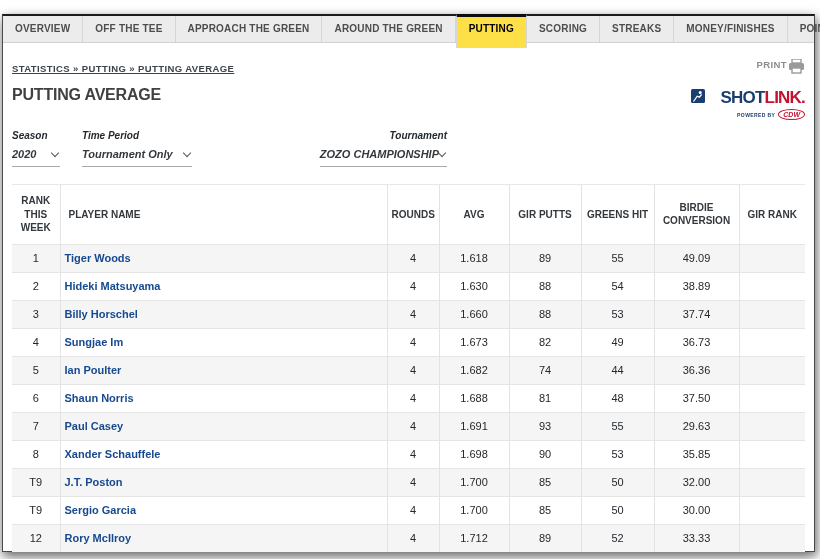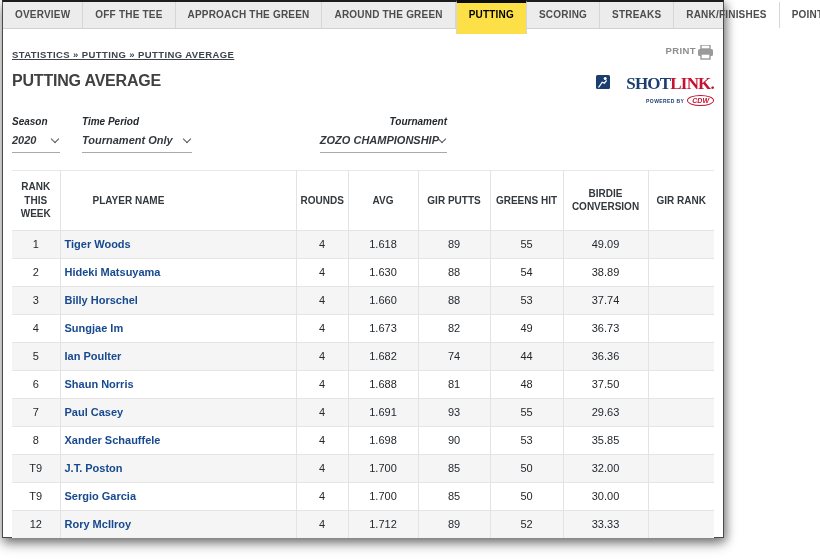--- a/index.html
+++ b/index.html
@@ -1,19 +1,19 @@
 <!DOCTYPE html>
 <html><head>
 <meta charset="utf-8">
 <style>
   * { margin:0; padding:0; box-sizing:border-box; }
   html,body { width:820px; height:559px; background:#fff; font-family:"Liberation Sans", sans-serif; overflow:hidden; }
 
   .card {
-    position:absolute; left:2px; top:0; width:722px; height:538px;
+    position:absolute; left:2px; top:14px; width:813px; height:538px;
     background:#fff; border:1px solid #4a4a4a; border-top:2px solid #1c1c1c;
     box-shadow: 0 5px 12px rgba(0,0,0,.45), 3px 3px 8px rgba(0,0,0,.25);
   }
 
   
   .tabbar { display:flex; background:#ececec; height:27px; border-bottom:1px solid #d2d2d2; }
   .tab {
     padding:0 12px; line-height:26px; font-size:10px; font-weight:700; color:#4d4d4d;
     letter-spacing:.2px; border-right:1px solid #d6d6d6; white-space:nowrap; cursor:pointer;
   }
@@ -29,21 +29,21 @@
   .crumb-row { display:flex; justify-content:space-between; align-items:center; margin-top:16px; }
   .breadcrumb { font-size:9.5px; font-weight:700; color:#3c434b; letter-spacing:.4px;text-decoration:underline; }
   .print-btn { display:flex; gap:1px; cursor:pointer; }
   .print-label { font-size:9.5px; font-weight:700; color:#8d8d8d; letter-spacing:.4px; }
 
   .title-row { display:flex; justify-content:space-between; align-items:flex-start; margin-top:8px; }
   .page-title { font-size:16px; font-weight:800; color:#404040; letter-spacing:-0.2px; }
 
   
   .shotlink { display:flex; flex-direction:column; align-items:flex-end; margin-top:2px; }
-  .shotlink-row { display:flex; align-items:center; gap:16px;font-family:Liberation Serif, serif; }
+  .shotlink-row { display:flex; align-items:center; gap:16px; }
   .shotlink-word { font-size:17px; font-weight:800; letter-spacing:-0.8px; }
   .shot { color:#1b3e70; } .link { color:#c41230; } .dot { color:#c41230; }
   .powered { display:flex; align-items:center; gap:3px; margin-top:1px; }
   .powered-by { font-size:5px; font-weight:700; color:#1b3e70; letter-spacing:.4px; }
   .cdw { font-size:7px; font-weight:800; font-style:italic; color:#c41230;
          border:1px solid #c41230; border-radius:50%; padding:0 4px; line-height:9px; }
 
   
   .filters { display:flex; margin-top:10px; }
   .filter { display:flex; flex-direction:column;font-style:italic; }
@@ -61,21 +61,21 @@
 
   
   table { width:100%; border-collapse:collapse; table-layout:fixed; margin-top:17px; }
   col.c-rank{width:48px;} col.c-rounds{width:52px;} col.c-avg{width:70px;}
   col.c-girp{width:72px;} col.c-greens{width:73px;} col.c-birdie{width:85px;} col.c-girr{width:66px;}
   thead th {
     font-size:10px; font-weight:700; color:#33383d; text-align:center; line-height:1.35;
     padding:9px 4px; border-left:1px solid #e3e3e3; border-top:1px solid #e8e8e8; background:#fff;
   }
   thead th:first-child { border-left:none; }
-  thead th.left { text-align:left; padding-left:32px; }
+  thead th.left { text-align:left; padding-left:8px; }
   tbody td {
     font-size:11px; color:#24292e; text-align:center; height:28px;
     border-left:1px solid #e3e3e3; border-top:1px solid #e5e5e5;
   }
   tbody td:first-child { border-left:none; }
   tbody tr:nth-child(odd) { background:#f5f5f5; }
   tbody td.left { text-align:left; padding-left:4px; }
   .player-link { color:#17498f; font-weight:600; text-decoration:none; cursor:pointer; }
 </style>
 </head>
@@ -84,21 +84,21 @@
 <div class="card">
 
   <div class="tabbar">
       <div class="tab">OVERVIEW</div>
       <div class="tab">OFF THE TEE</div>
       <div class="tab">APPROACH THE GREEN</div>
       <div class="tab">AROUND THE GREEN</div>
       <div class="tab active">PUTTING</div>
       <div class="tab">SCORING</div>
       <div class="tab">STREAKS</div>
-      <div class="tab">RANK/FINISHES</div>
+      <div class="tab">MONEY/FINISHES</div>
       <div class="tab">POINTS/RANKINGS</div>
       <div class="filler"></div>
     </div>
 
   <div class="content">
 
     <div class="crumb-row">
       <div class="breadcrumb">STATISTICS » PUTTING » PUTTING AVERAGE</div>
       <div class="print-btn">
         <span class="print-label">PRINT</span>

